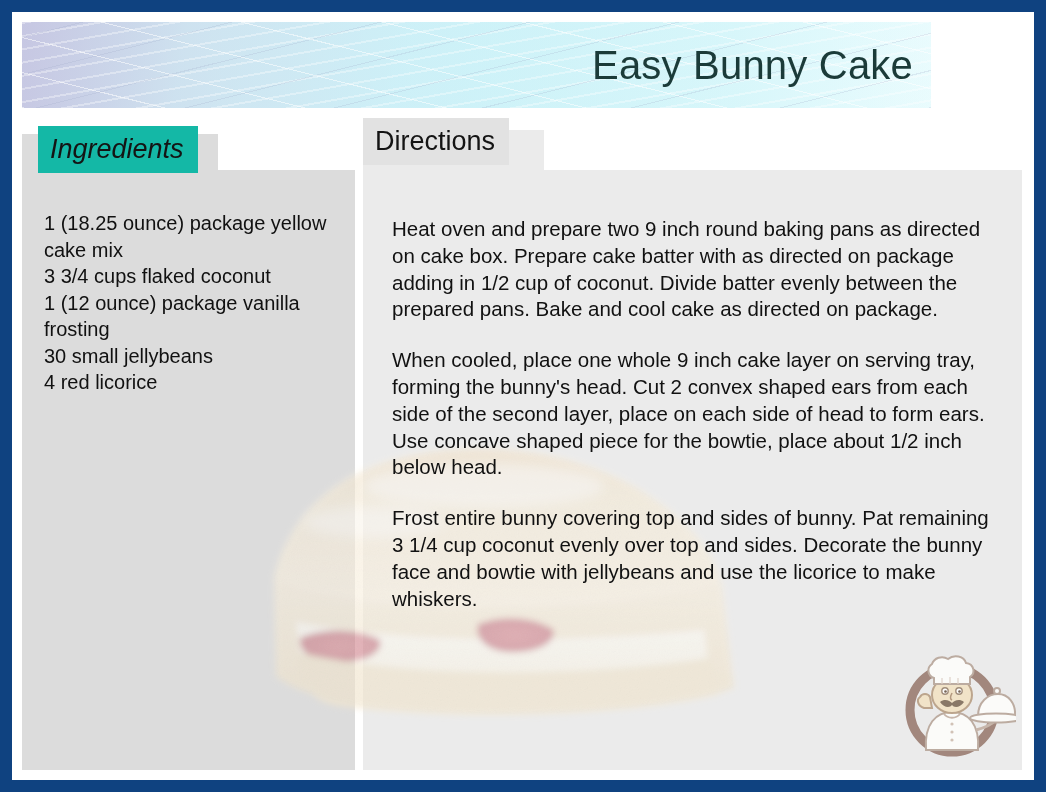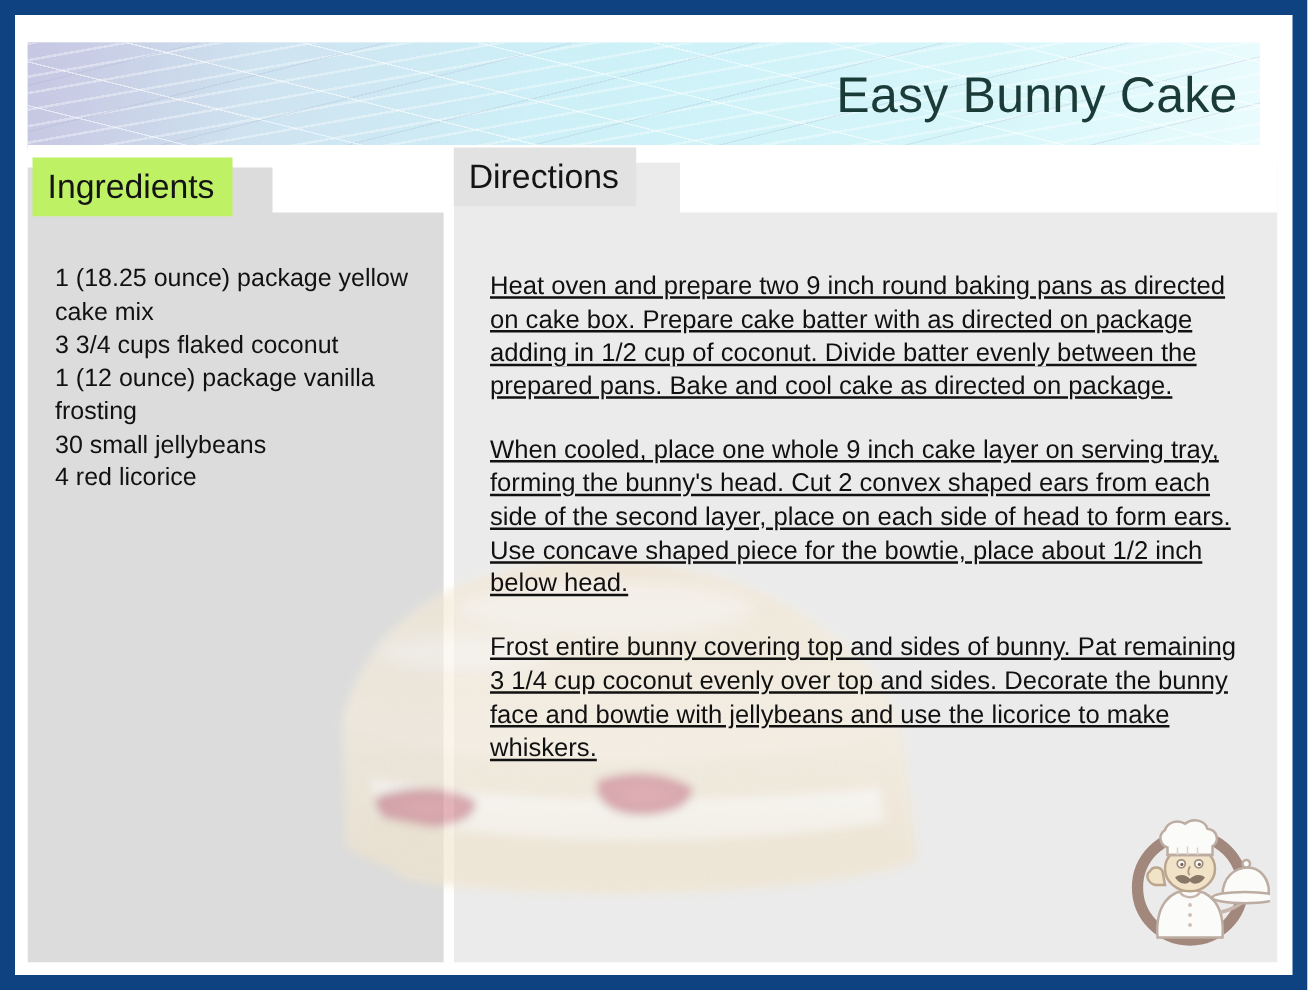--- a/index.html
+++ b/index.html
@@ -39,22 +39,22 @@
     width: 1000px;
     height: 748px;
     background: #ffffff;
     overflow: hidden;
   }
 
   
   #banner {
     position: absolute;
     left: 0px;
-    top: 12px;
-    width: 986px;
+    top: 0px;
+    width: 909px;
     height: 86px;
     background:
       linear-gradient(100deg,
         rgba(198,198,226,0.85) 0%,
         rgba(206,226,239,0.65) 18%,
         rgba(206,242,248,0.45) 42%,
         rgba(214,246,250,0.35) 70%,
         rgba(232,250,252,0.30) 100%),
       linear-gradient(90deg, #c9cbe4 0%, #cfe7f3 22%, #ccf1f8 50%, #d6f6fa 78%, #eafcfe 100%);
     overflow: hidden;
@@ -108,23 +108,24 @@
   .hdr-chip {
     position: absolute;
     background: #dcdcdc;
     color: #141414;
     font-size: 27px;
     line-height: 40px;
     white-space: nowrap;
     padding: 3px 14px 4px 12px;
   }
   #hdr-ingredients {
-    left: 4px;
+    left: 16px;
     top: 104px;
-    background: #bef264;
+    background: #14b8a6;
+    font-style: italic;
   }
   #hdr-directions {
     left: 341px;
     top: 96px;
     background: #e2e2e2;
   }
 
   
   .notch {
     position: absolute;
@@ -154,21 +155,20 @@
     left: 29px;
     top: 86px;
     width: 612px;
     font-size: 20.5px;
     line-height: 26.8px;
     color: #111111;
     z-index: 6;
   }
   #directions-body p {
     margin: 0 0 24px 0;
-    text-decoration: underline;
   }
   #directions-body p:last-child { margin-bottom: 0; }
 
   
   #cake-photo {
     position: absolute;
     left: 212px;
     top: 404px;
     width: 560px;
     height: 312px;

